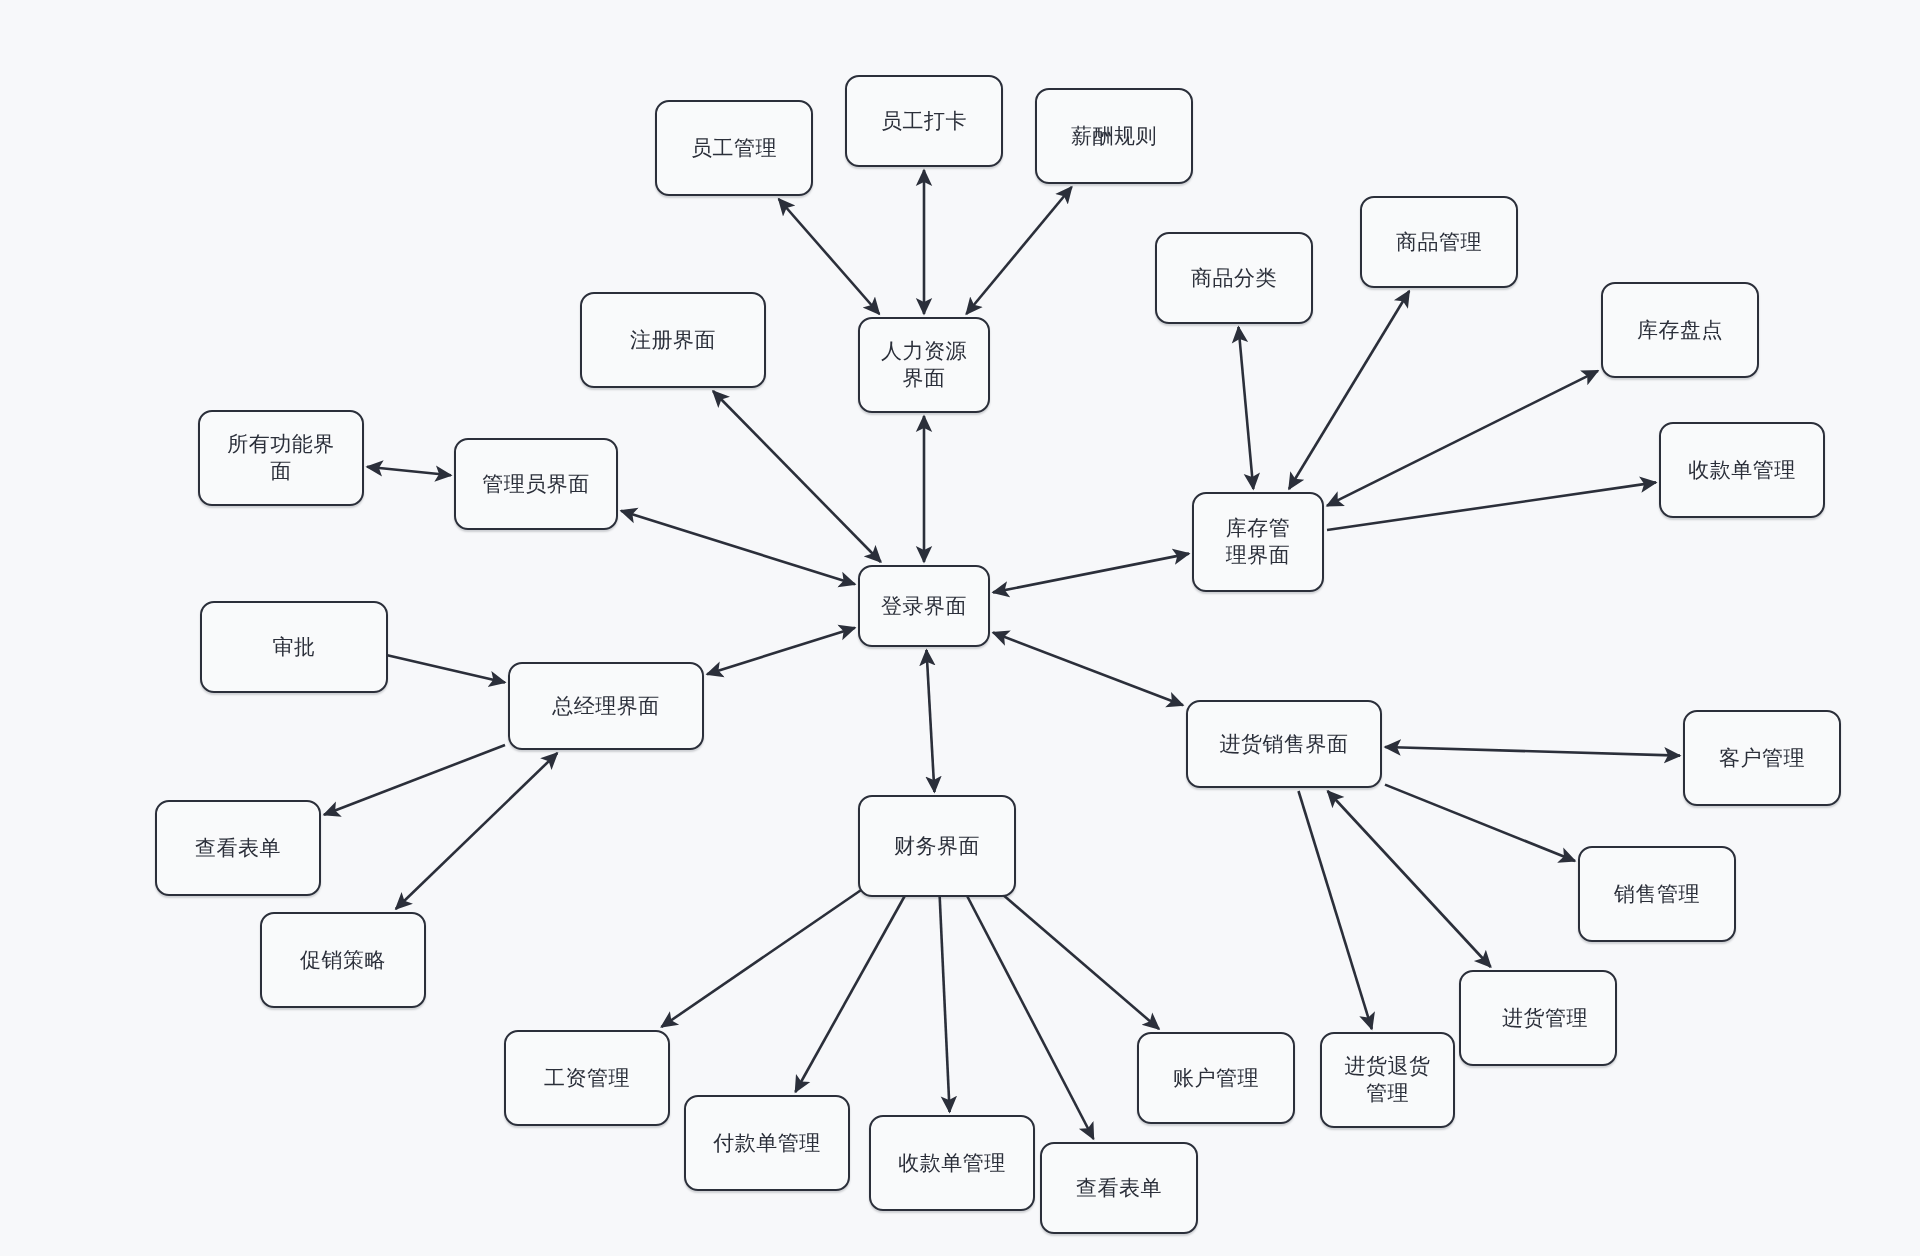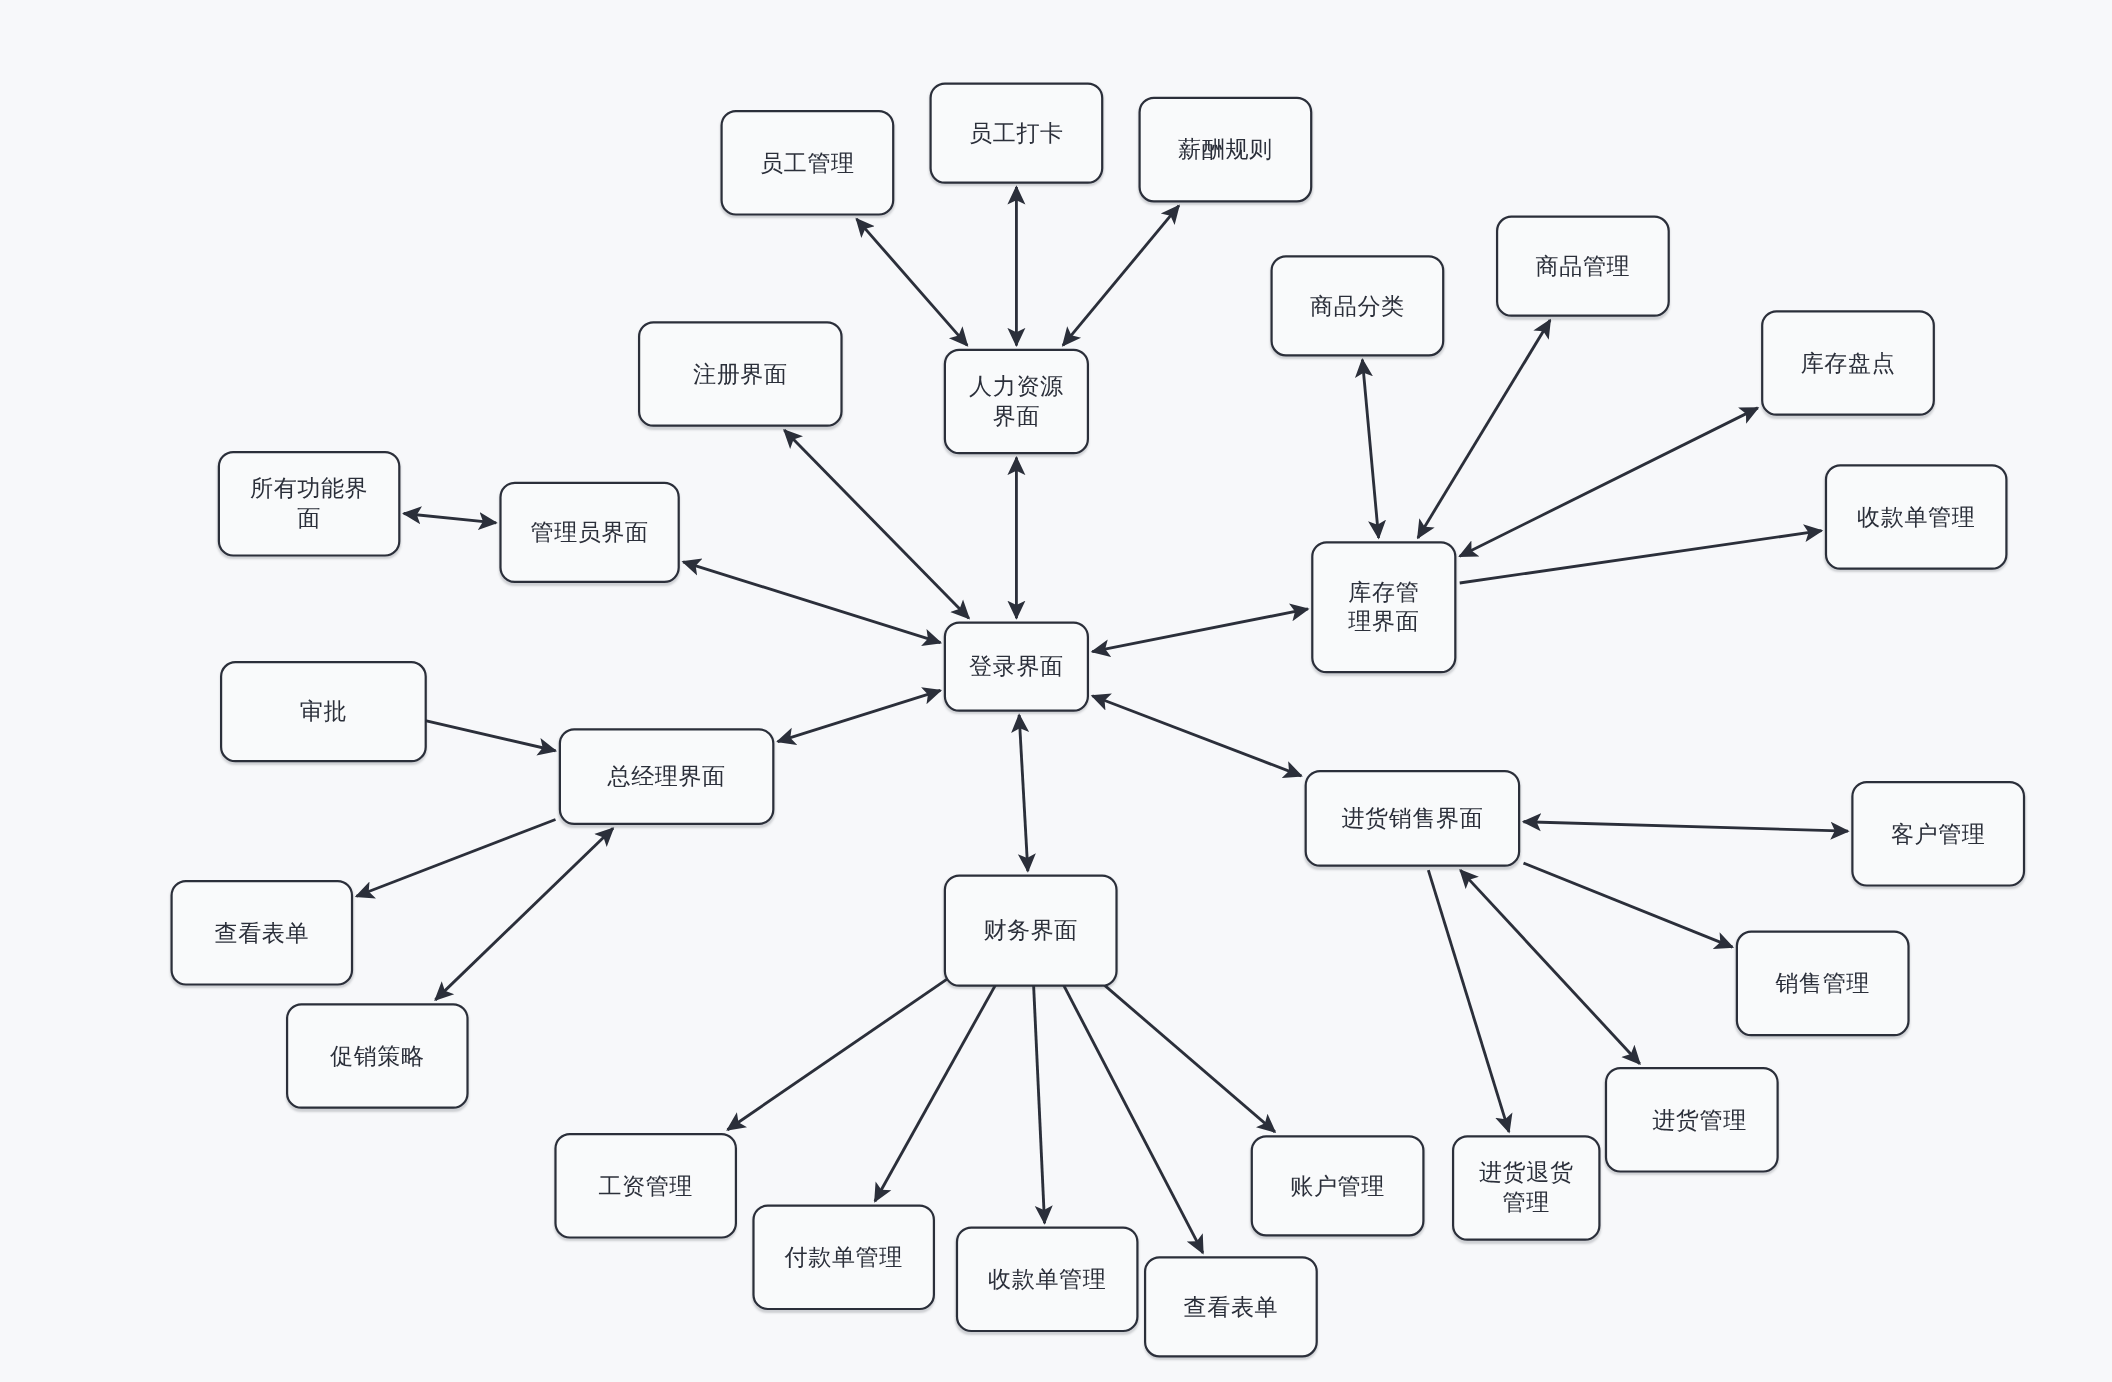--- a/index.html
+++ b/index.html
@@ -138,21 +138,21 @@
       </div>
       <div class="node" style="left: 869px; top: 1115px; width: 166px; height: 96px; align-items: center;">
         <span class="node-label">收款单管理</span>
       </div>
       <div class="node" style="left: 1040px; top: 1142px; width: 158px; height: 92px;">
         <span class="node-label">查看表单</span>
       </div>
       <div class="node" style="left: 1137px; top: 1032px; width: 158px; height: 92px;">
         <span class="node-label">账户管理</span>
       </div>
-      <div class="node" style="left: 1192px; top: 492px; width: 132px; height: 120px; justify-content: center;">
+      <div class="node" style="left: 1192px; top: 492px; width: 132px; height: 100px; justify-content: center;">
         <span class="node-label">库存管
 理界面</span>
       </div>
       <div class="node" style="left: 1155px; top: 232px; width: 158px; height: 92px;">
         <span class="node-label">商品分类</span>
       </div>
       <div class="node" style="left: 1360px; top: 196px; width: 158px; height: 92px;">
         <span class="node-label">商品管理</span>
       </div>
       <div class="node" style="left: 1601px; top: 282px; width: 158px; height: 96px;">

